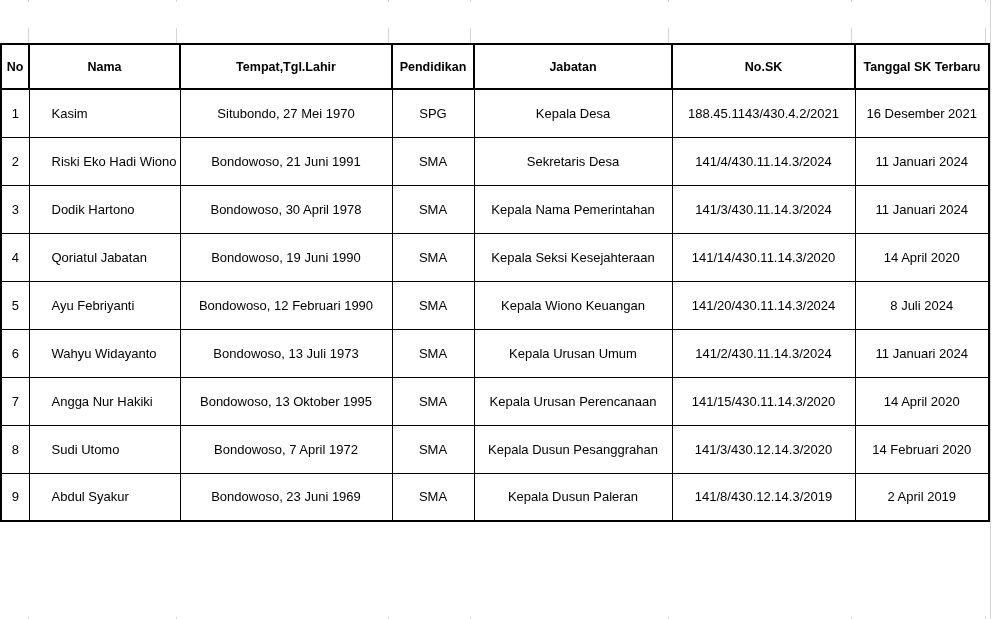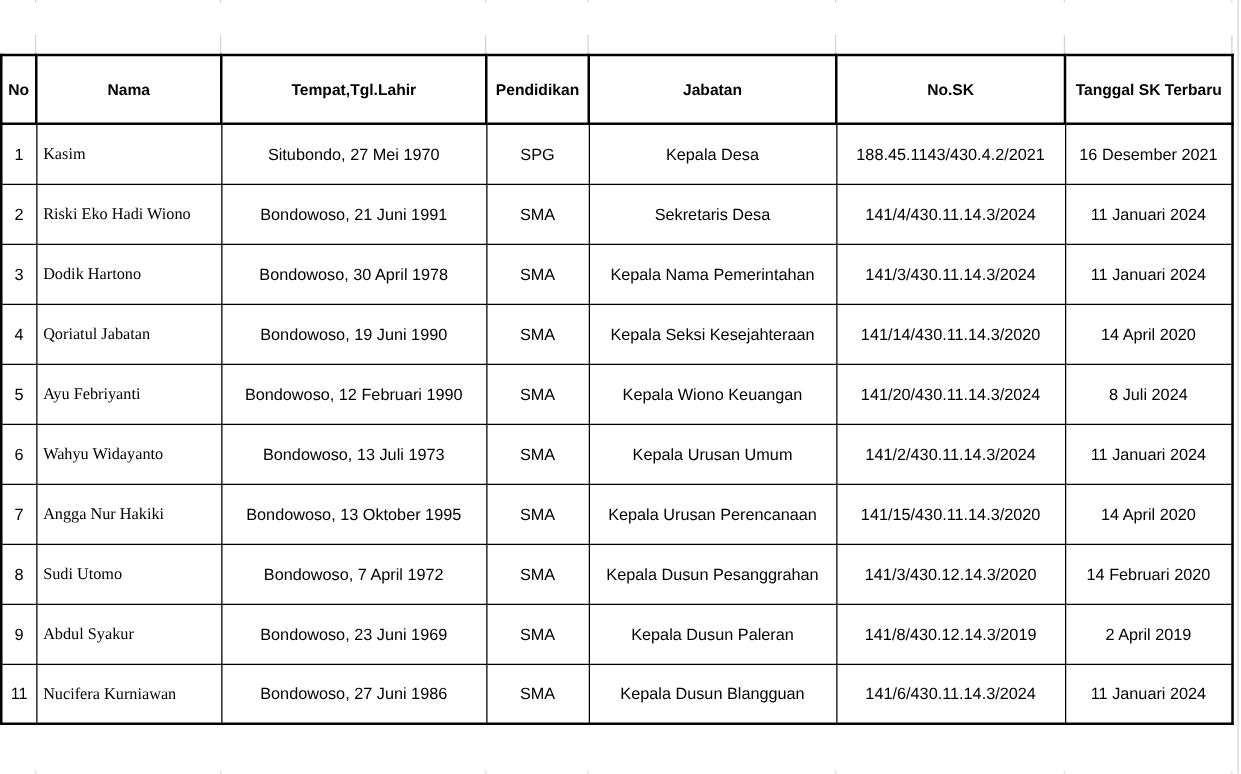--- a/index.html
+++ b/index.html
@@ -18,28 +18,28 @@
   table.grid{
     position:absolute;top:43px;left:0;z-index:1;
     border-collapse:collapse;table-layout:fixed;background:#fff;
     border:2px solid #000;
   }
   table.grid th{
     border:2px solid #000;font-weight:bold;font-size:12.5px;
     text-align:center;vertical-align:middle;padding:0 1px;white-space:nowrap;
     background:#fff;
   }
-  table.grid thead tr{height:55px;}
+  table.grid thead tr{height:45px;}
   table.grid tbody tr{height:48px;}
   table.grid td{
     border:1px solid #000;font-size:13px;
     text-align:center;vertical-align:middle;padding:0 3px;white-space:nowrap;
     background:#fff;
   }
-  table.grid td.col-1{text-align:left;padding-left:5px;font-family:Liberation Serif, serif;}
+  table.grid td.col-1{text-align:left;padding-left:22px;}
 </style>
 </head>
 <body>
 
 <div class="sheet">
 
   <div id="gridlines">
       <div class="vline" style="left: 28px; top: 0px; height: 2px;"></div>
       <div class="vline" style="left: 176px; top: 0px; height: 2px;"></div>
       <div class="vline" style="left: 388px; top: 0px; height: 2px;"></div>
@@ -161,25 +161,16 @@
         </tr>
         <tr>
           <td class="col-0">9</td>
           <td class="col-1">Abdul Syakur</td>
           <td class="col-2">Bondowoso, 23 Juni 1969</td>
           <td class="col-3">SMA</td>
           <td class="col-4">Kepala Dusun Paleran</td>
           <td class="col-5">141/8/430.12.14.3/2019</td>
           <td class="col-6">2 April 2019</td>
         </tr>
-        <tr>
-          <td class="col-0">11</td>
-          <td class="col-1">Nucifera Kurniawan</td>
-          <td class="col-2">Bondowoso, 27 Juni 1986</td>
-          <td class="col-3">SMA</td>
-          <td class="col-4">Kepala Dusun Blangguan</td>
-          <td class="col-5">141/6/430.11.14.3/2024</td>
-          <td class="col-6">11 Januari 2024</td>
-        </tr>
       </tbody>
   </table>
 
 </div>
 
 </body></html>

